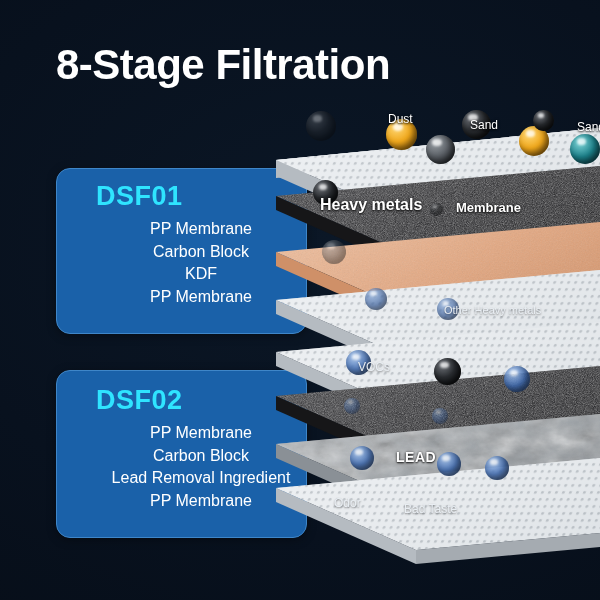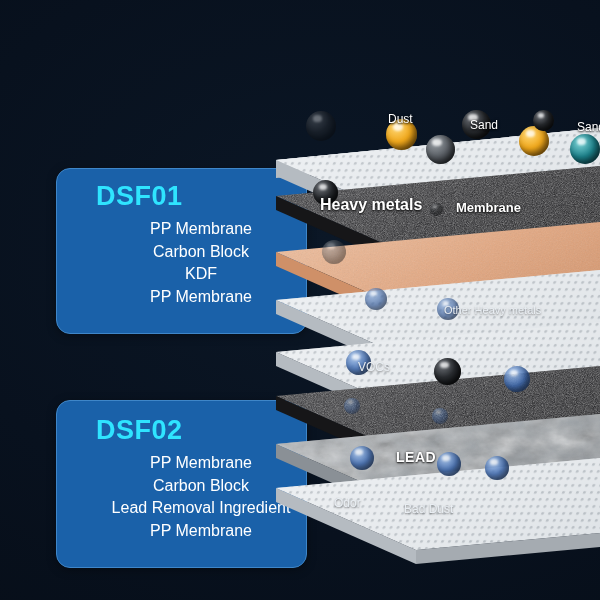--- a/index.html
+++ b/index.html
@@ -26,21 +26,21 @@
   .card{
     position:absolute;left:56px;width:236px;
     background:#1a61a9;
     border:1px solid #3f86c8;
     border-radius:14px;
     box-shadow:0 2px 10px rgba(0,0,0,.35);
     z-index:5;
     padding-left:13px;
   }
   .card.c1{top:168px;height:164px;}
-  .card.c2{top:370px;height:166px;margin-top:30px;}
+  .card.c2{top:370px;height:166px;}
   .card-code{
     color:#2fe4ff;font-size:27px;font-weight:bold;
     margin:14px 0 8px 26px;letter-spacing:.5px;line-height:1;
   }
   .card-list{margin:0 0 0 26px;padding:0;list-style:none;text-align:center;}
   .card-list li{
     color:#ffffff;font-size:16px;line-height:1.42;
     white-space:nowrap;
   }
   .c2 .card-code{margin-top:16px;}
@@ -79,20 +79,21 @@
           opacity:.88;box-shadow:inset -3px -3px 6px rgba(0,0,0,.45);}
   .b-blue-f{background:radial-gradient(circle at 34% 26%, #8fb0de 0%, #395f9d 55%, #182c4e 100%);
           opacity:.7;box-shadow:inset -2px -2px 5px rgba(0,0,0,.4);}
   .b-dim{opacity:.45;}
 </style>
 </head>
 <body>
 
 <div id="stage">
 
+  <div class="title">8-Stage Filtration</div>
 
   <div class="card c1">
     <div class="card-code">DSF01</div>
     <ul class="card-list">
       <li>PP Membrane</li>
       <li>Carbon Block</li>
       <li>KDF</li>
       <li>PP Membrane</li>
     </ul>
   </div>
@@ -276,16 +277,16 @@
     <span class="lbl big" style="left:320px;top:196px;">Heavy metals</span>
     <span class="lbl bold" style="left:456px;top:200px;font-size:13px;">Membrane</span>
 
     <span class="lbl sm dim" style="left:444px;top:304px;">Other Heavy metals</span>
 
     <span class="lbl md dim" style="left:358px;top:360px;">VOCs</span>
 
     <span class="lbl lead" style="left:396px;top:449px;text-align:right;">LEAD</span>
 
     <span class="lbl md dim" style="left:334px;top:496px;">Odor</span>
-    <span class="lbl md dim" style="left:404px;top:502px;">Bad Dust</span>
+    <span class="lbl md dim" style="left:404px;top:502px;">Bad Taste</span>
   </div>
 
 </div>
 
 </body></html>

